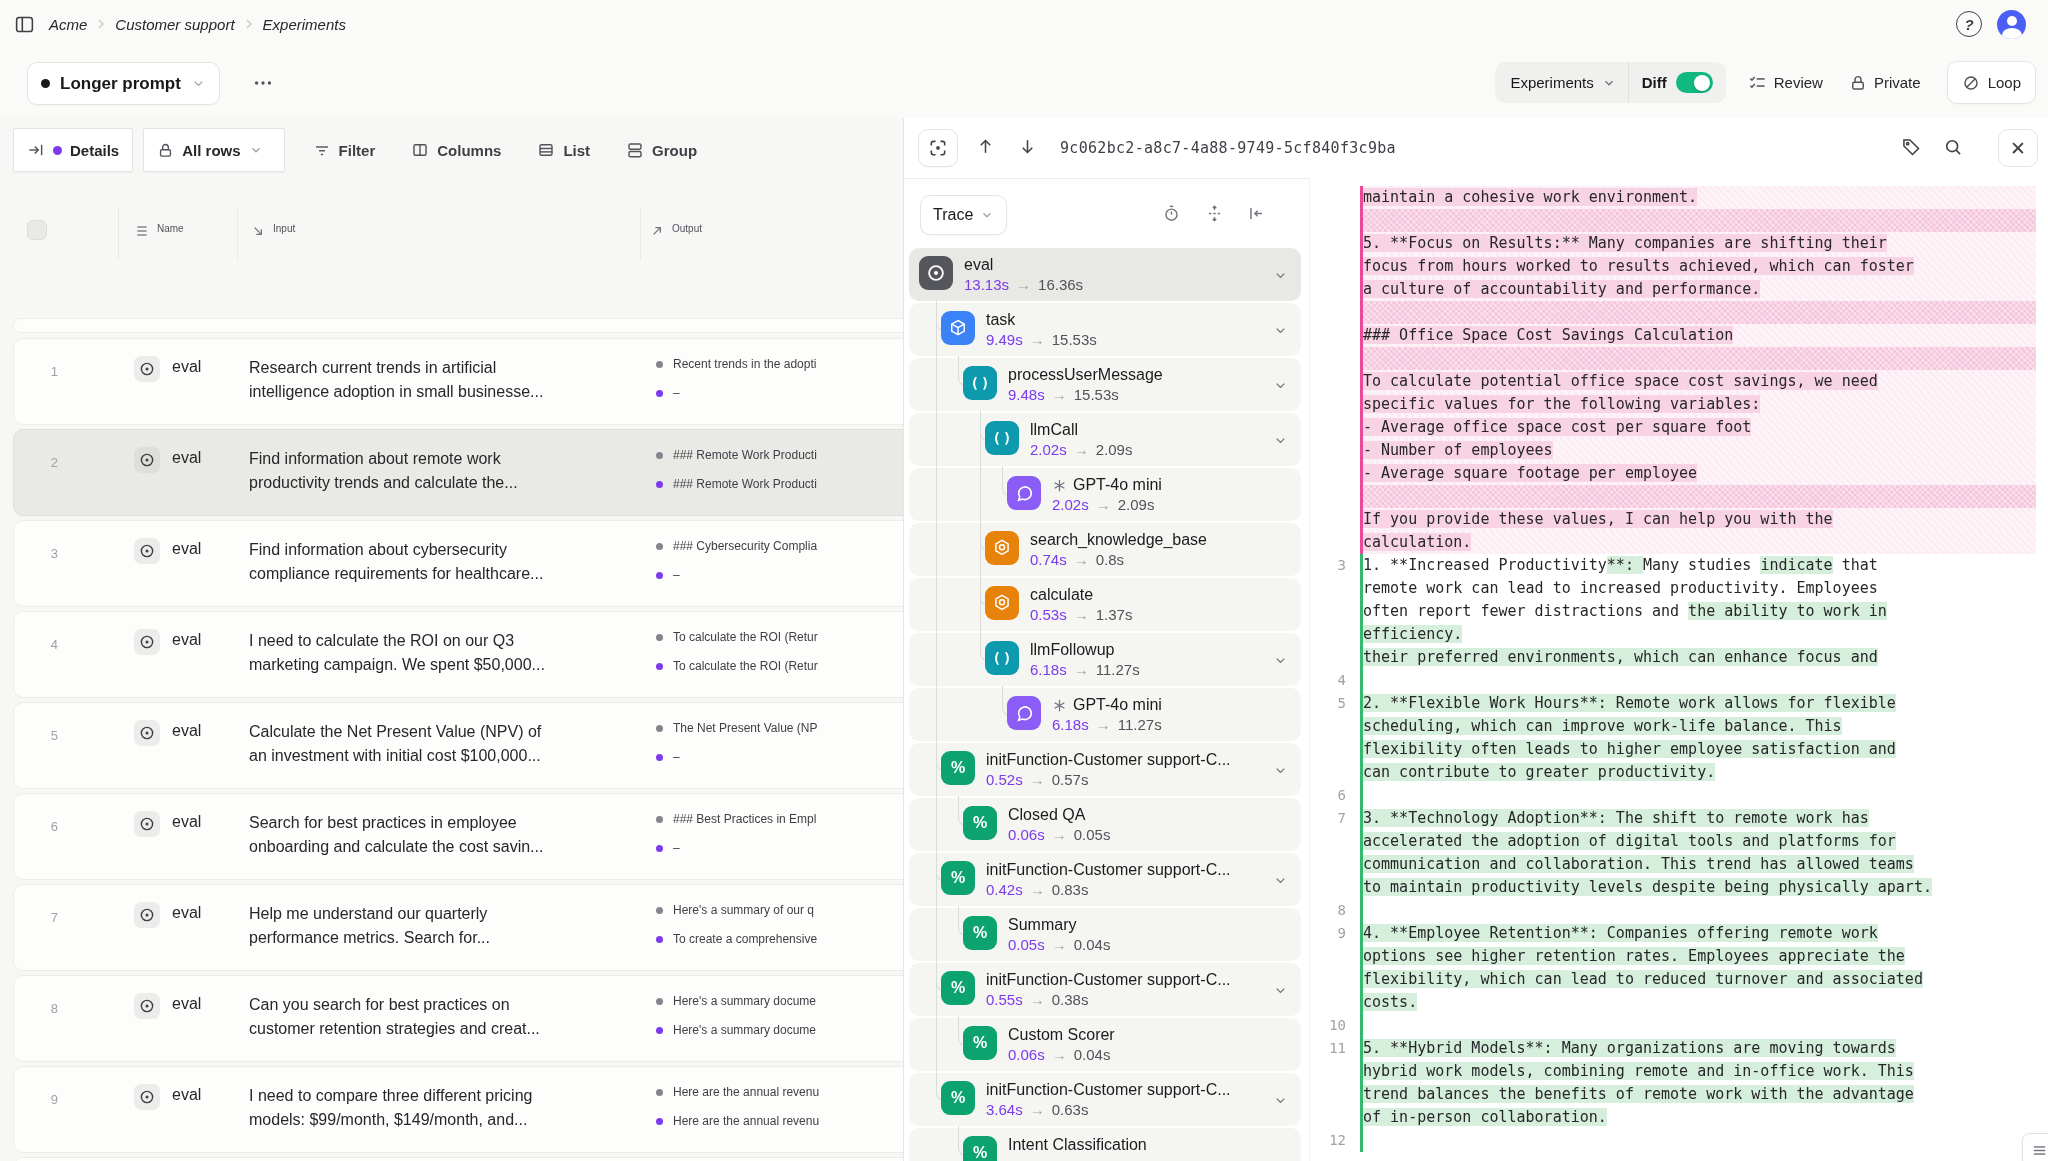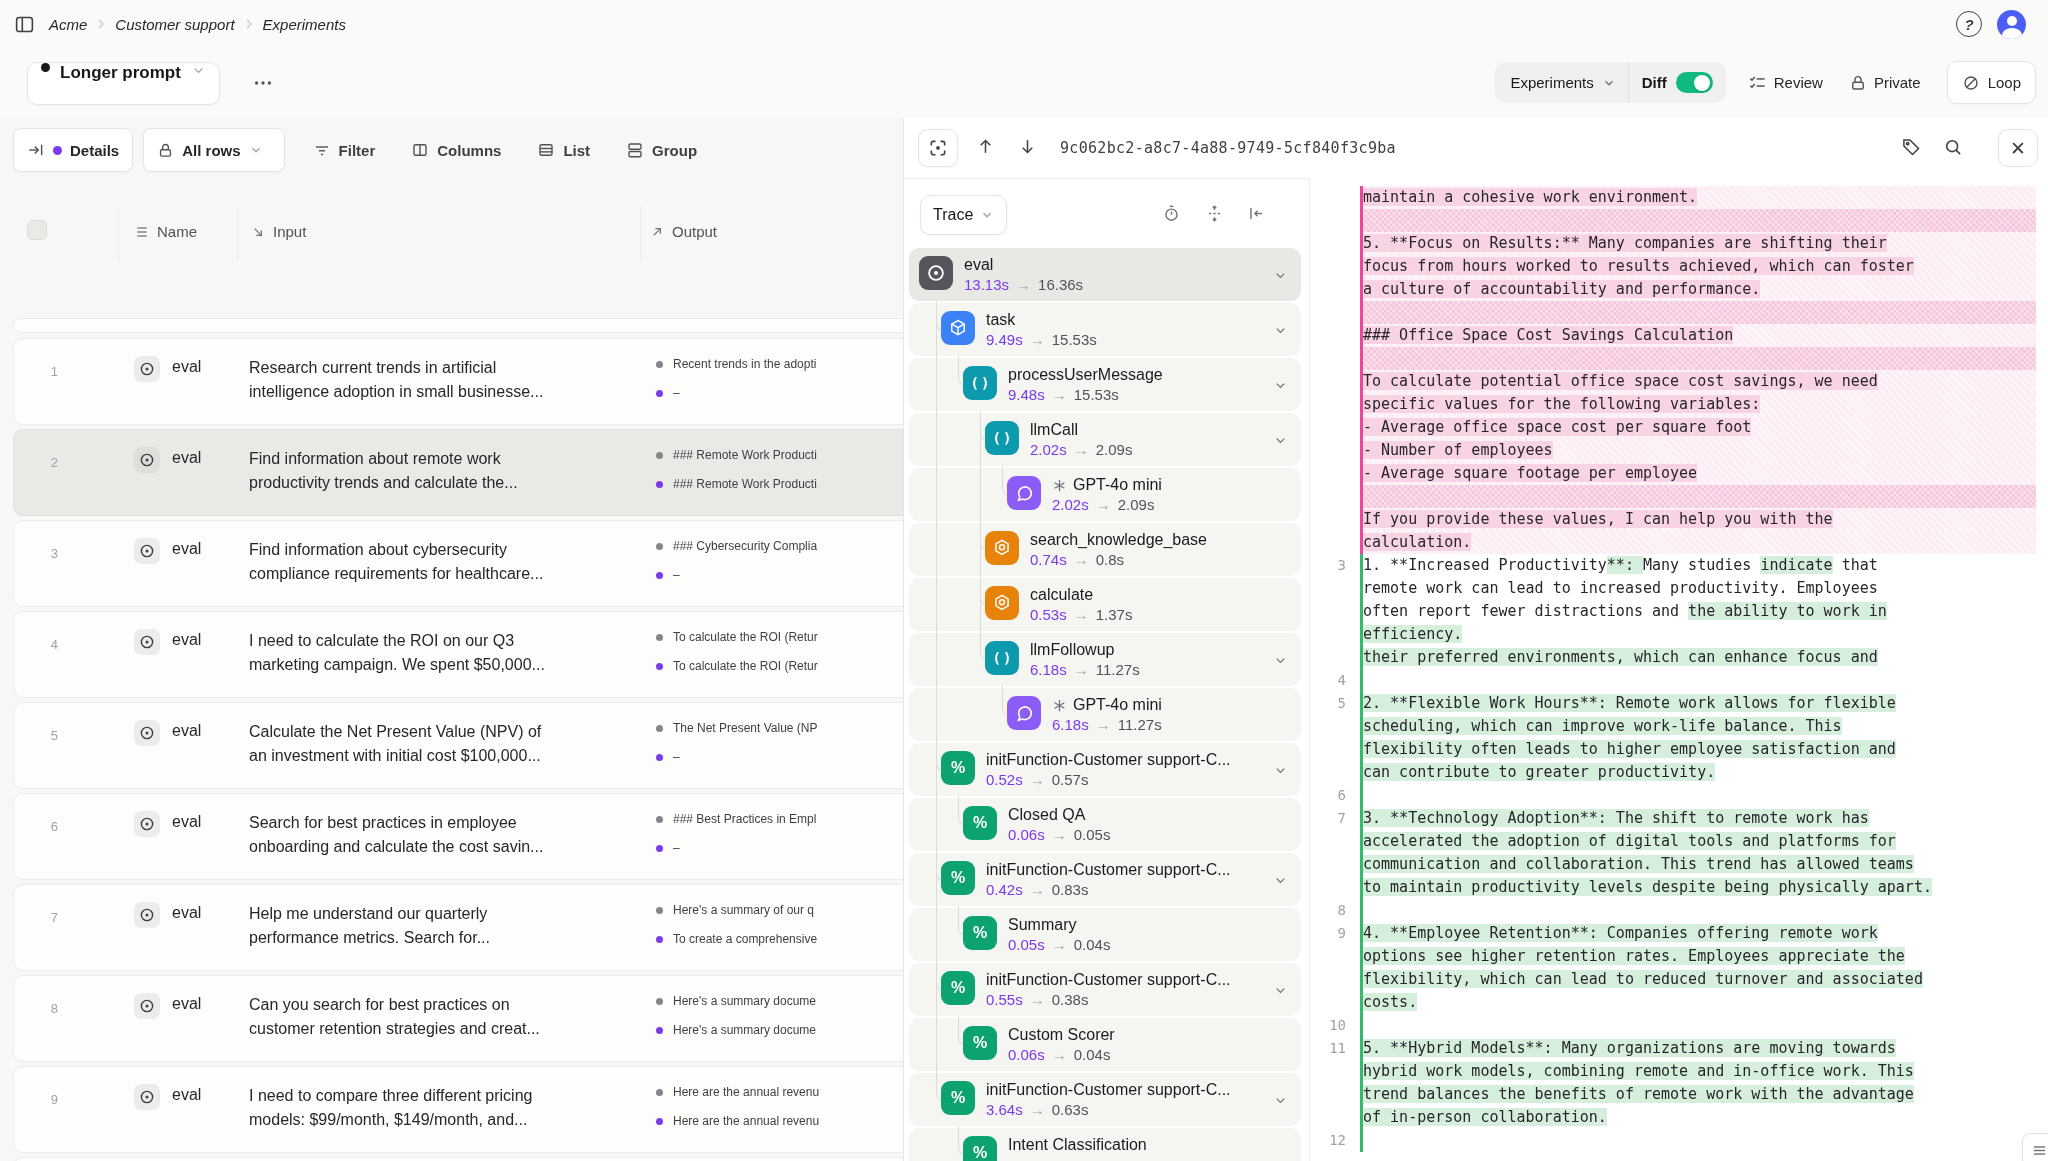--- a/index.html
+++ b/index.html
@@ -11,49 +11,49 @@
   .crumb{font-size:15px;color:#27272a;font-weight:500}
   .crumb-sep{color:#c9c9c6;margin:0 6px;display:flex}
   #panel-toggle{margin:0 14px 0 14px;color:#3f3f46}
   #help-circle{position:absolute;right:66px;top:11px;width:26px;height:26px;border:1.6px solid #3f3f46;border-radius:50%;
     display:flex;align-items:center;justify-content:center;font-size:15px;font-weight:700;color:#3f3f46;box-sizing:border-box}
   #avatar{position:absolute;right:22px;top:10px;width:29px;height:29px;border-radius:50%;background:var(--avatar,#4c5ff5);overflow:hidden}
   #avatar .head{position:absolute;left:9.5px;top:6px;width:10px;height:10px;border-radius:50%;background:#fff}
   #avatar .body{position:absolute;left:4.5px;top:18px;width:20px;height:14px;border-radius:50%;background:#fff}
   #expbar{position:absolute;left:0;top:48px;right:0;height:70px;background:#fafaf8;border-bottom:1px solid #e8e8e5;}
   #exp-btn{position:absolute;left:27px;top:14px;height:41px;background:#fff;border:1px solid #e4e4e1;border-radius:10px;
-    display:flex;align-items:flex-start;padding:0 13px;box-shadow:0 1px 2px rgba(0,0,0,.03)}
+    display:flex;align-items:center;padding:0 13px;box-shadow:0 1px 2px rgba(0,0,0,.03)}
   #exp-btn .dot{width:9px;height:9px;border-radius:50%;background:#18181b;margin-right:10px}
   #exp-btn .lbl{font-size:17px;font-weight:600;color:#18181b;margin-right:10px}
   #exp-more{position:absolute;left:252px;top:24px;color:#52525b}
   #right-cluster{position:absolute;right:12px;top:14px;height:41px;display:flex;align-items:center}
   #seg{display:flex;align-items:center;background:#f0f0ee;border-radius:10px;height:41px;margin-right:22px}
   #seg .seg-a{display:flex;align-items:center;padding:0 12px 0 15px;font-size:15px;font-weight:500;color:#18181b}
   #seg .divider{width:1px;height:41px;background:#e0e0dd}
   #seg .seg-b{display:flex;align-items:center;padding:0 13px;font-size:15px;font-weight:600;color:#18181b}
   .toggle{width:37px;height:21px;border-radius:11px;background:var(--toggle,#10b981);position:relative;margin-left:9px}
   .toggle .knob{position:absolute;right:2.5px;top:2.5px;width:16px;height:16px;border-radius:50%;background:#fff;box-shadow:0 1px 2px rgba(0,0,0,.2)}
   .flatbtn{display:flex;align-items:center;font-size:15px;font-weight:500;color:#27272a;margin-right:26px}
   .flatbtn svg{margin-right:7px}
   #loop-btn{display:flex;align-items:center;border:1px solid #e4e4e1;background:#fff;border-radius:10px;height:41px;padding:0 14px;
     font-size:15px;font-weight:500;color:#27272a;box-shadow:0 1px 2px rgba(0,0,0,.03)}
   #loop-btn svg{margin-right:8px}
   
   #left-main{position:absolute;left:0;top:118px;width:903px;bottom:0;background:#f7f7f5;overflow:hidden}
   #toolbar{position:absolute;left:13px;top:10px;display:flex;align-items:center}
-  .tb-btn{display:flex;align-items:center;background:#fff;border:1px solid #e4e4e1;border-radius:8px;height:42px;padding:0 13px;
+  .tb-btn{display:flex;align-items:center;background:#fff;border:1px solid #e4e4e1;border-radius:2px;height:42px;padding:0 13px;
     font-size:15px;font-weight:600;color:#27272a;margin-right:10px;box-shadow:0 1px 2px rgba(0,0,0,.03)}
   .tb-btn svg{margin-right:8px}
   .pdot{width:9px;height:9px;border-radius:50%;background:var(--purple,#7c3aed);margin-right:8px}
   .ghost{display:flex;align-items:center;font-size:15px;font-weight:600;color:#3f3f46;margin:0 9px;padding:0 9px;height:42px}
   .ghost svg{margin-right:8px}
   #thead{position:absolute;left:0;top:87px;width:100%;height:58px}
   .th-sep{position:absolute;top:2px;height:54px;border-left:1px solid #eaeae7}
   #th-check{position:absolute;left:27px;top:15px;width:20px;height:20px;border-radius:6px;background:#e9e9e6;border:1px solid #dcdcd9;box-sizing:border-box}
-  .th{position:absolute;top:18px;display:flex;align-items:center;font-size:15px;font-weight:500;color:#52525b}
+  .th{position:absolute;top:18px;display:flex;align-items:flex-start;font-size:10px;font-weight:500;color:#52525b}
   .th svg{margin-right:7px;color:#71717a}
   #rowstub{position:absolute;left:13px;top:200px;width:1000px;height:15px;background:#fdfdfc;border:1px solid #ececea;border-radius:9px;box-sizing:border-box}
   .trow{position:absolute;left:13px;width:1000px;height:87px;background:#fdfdfc;border:1px solid #ececea;border-radius:10px;box-sizing:border-box}
   .trow.sel{background:#e9e9e6;border-color:#dfdfdb}
   .rnum{position:absolute;left:20px;top:25px;width:24px;text-align:right;font-size:13px;color:#a1a1aa}
   .chip{position:absolute;left:120px;top:17px;width:26px;height:26px;border-radius:7px;background:#ececea;color:#3f3f46;
     display:flex;align-items:center;justify-content:center}
   .trow.sel .chip{background:#dededa}
   .rname{position:absolute;left:158px;top:19px;font-size:16px;color:#27272a}
   .rin{position:absolute;left:235px;top:17px;width:402px;font-size:16px;color:#27272a;line-height:24px;white-space:nowrap;overflow:hidden}

